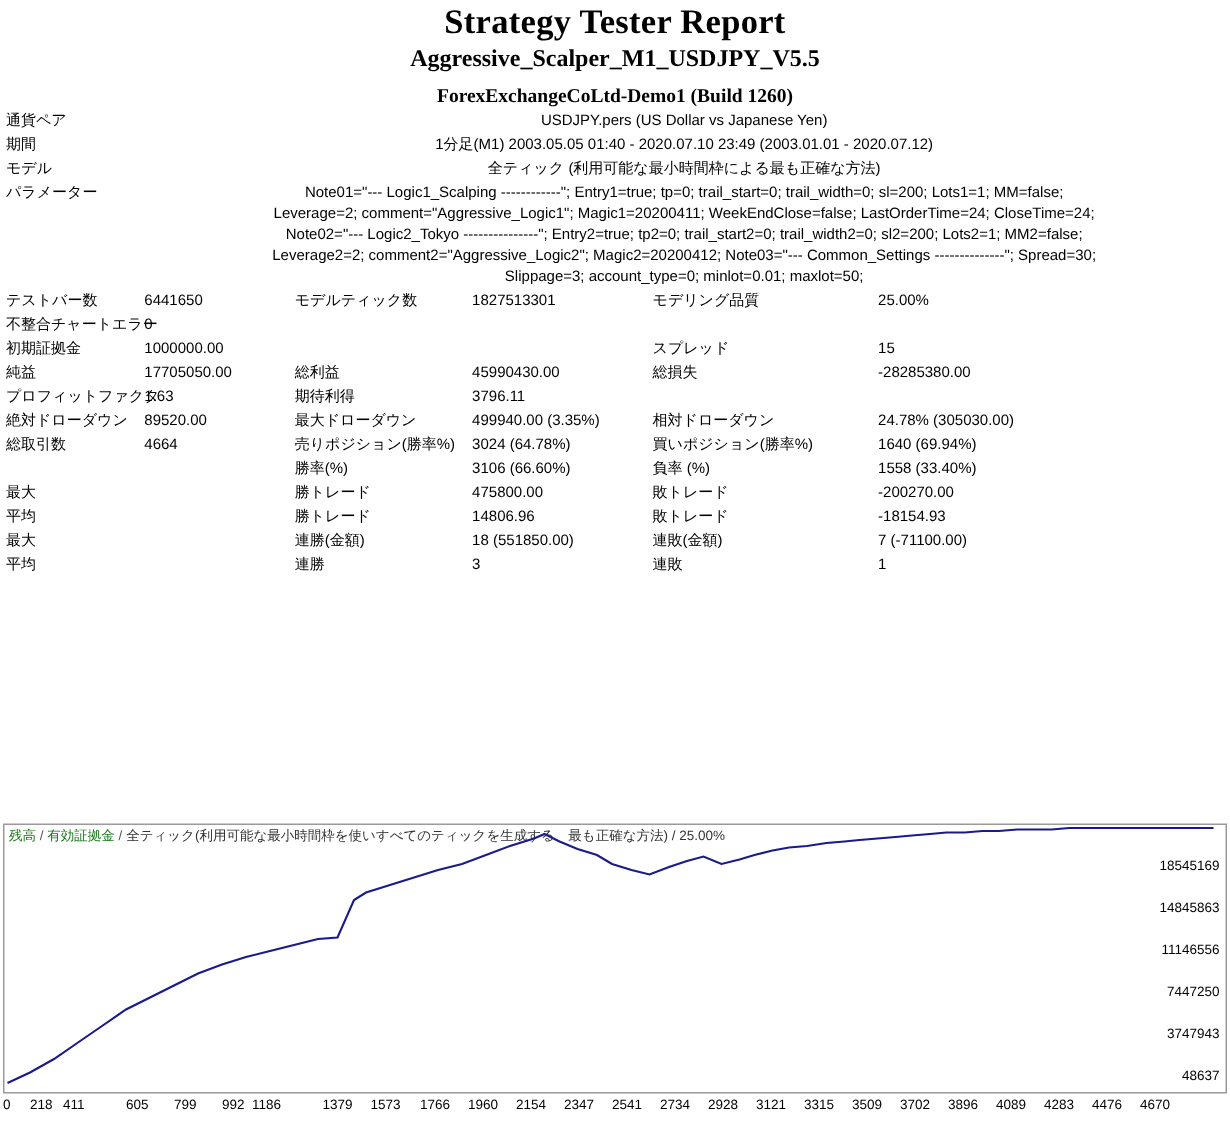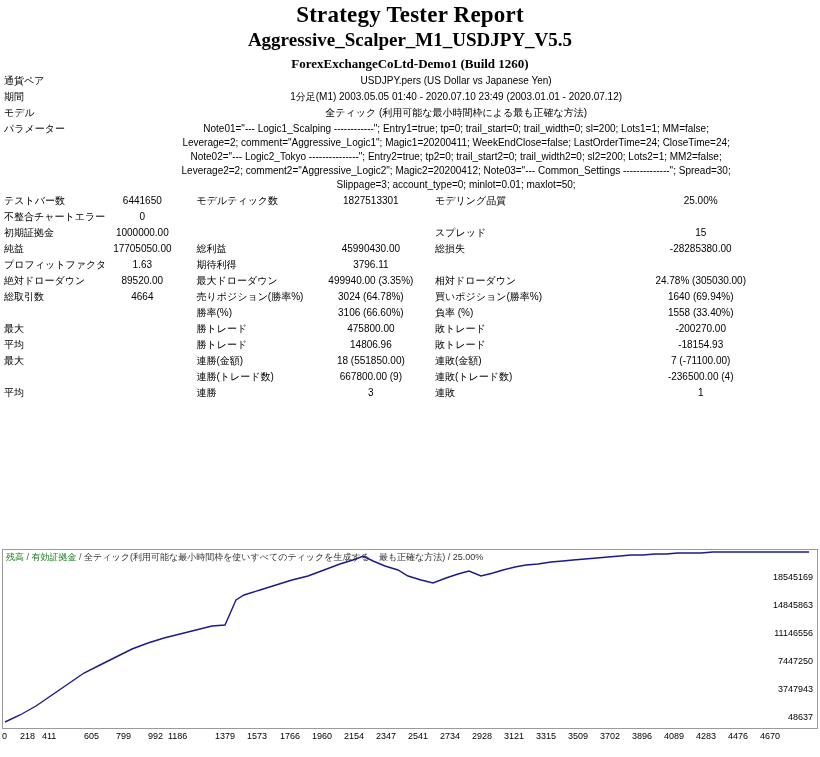--- a/index.html
+++ b/index.html
@@ -26,21 +26,21 @@
   }
   .title-main {
     font-family: "Liberation Serif", serif;
     font-size: 23px;
     font-weight: bold;
     letter-spacing: 0.2px;
     line-height: 26px;
   }
   .title-sub {
     font-family: "Liberation Serif", serif;
-    font-size: 19px;
+    font-size: 16px;
     font-weight: bold;
     line-height: 22px;
     margin-top: 1px;
   }
   .title-broker {
     font-family: "Liberation Serif", serif;
     font-size: 13px;
     font-weight: bold;
     line-height: 18px;
     margin-top: 4px;
@@ -52,21 +52,21 @@
     font-size: 10px;
     table-layout: fixed;
     padding-left: 23px;
   }
   table.report td {
     padding: 1px 4px 1px 4px;
     vertical-align: top;
     line-height: 14px;
   }
   .lbl { text-align: left; white-space: nowrap; }
-  .num { text-align: center; white-space: nowrap; }
+  .num { text-align: left; white-space: nowrap; }
   .val { text-align: center; }
   .c-label1 { width: 92px; }
   .c-num1   { width: 100px; }
   .c-label2 { width: 118px; }
   .c-num2   { width: 120px; }
   .c-label3 { width: 150px; }
   .c-num3   { width: 238px; }
 
   .params-cell {
     line-height: 13px;
@@ -269,28 +269,20 @@
         <td class="lbl">敗トレード</td>
         <td class="num">-18154.93</td>
       </tr>
       <tr>
         <td class="lbl">最大</td>
         <td class="num"></td>
         <td class="lbl">連勝(金額)</td>
         <td class="num">18 (551850.00)</td>
         <td class="lbl">連敗(金額)</td>
         <td class="num">7 (-71100.00)</td>
-      </tr>
-      <tr>
-        <td class="lbl"></td>
-        <td class="num"></td>
-        <td class="lbl">連勝(トレード数)</td>
-        <td class="num">667800.00 (9)</td>
-        <td class="lbl">連敗(トレード数)</td>
-        <td class="num">-236500.00 (4)</td>
       </tr>
       <tr>
         <td class="lbl">平均</td>
         <td class="num"></td>
         <td class="lbl">連勝</td>
         <td class="num">3</td>
         <td class="lbl">連敗</td>
         <td class="num">1</td>
       </tr>
     </tbody>

